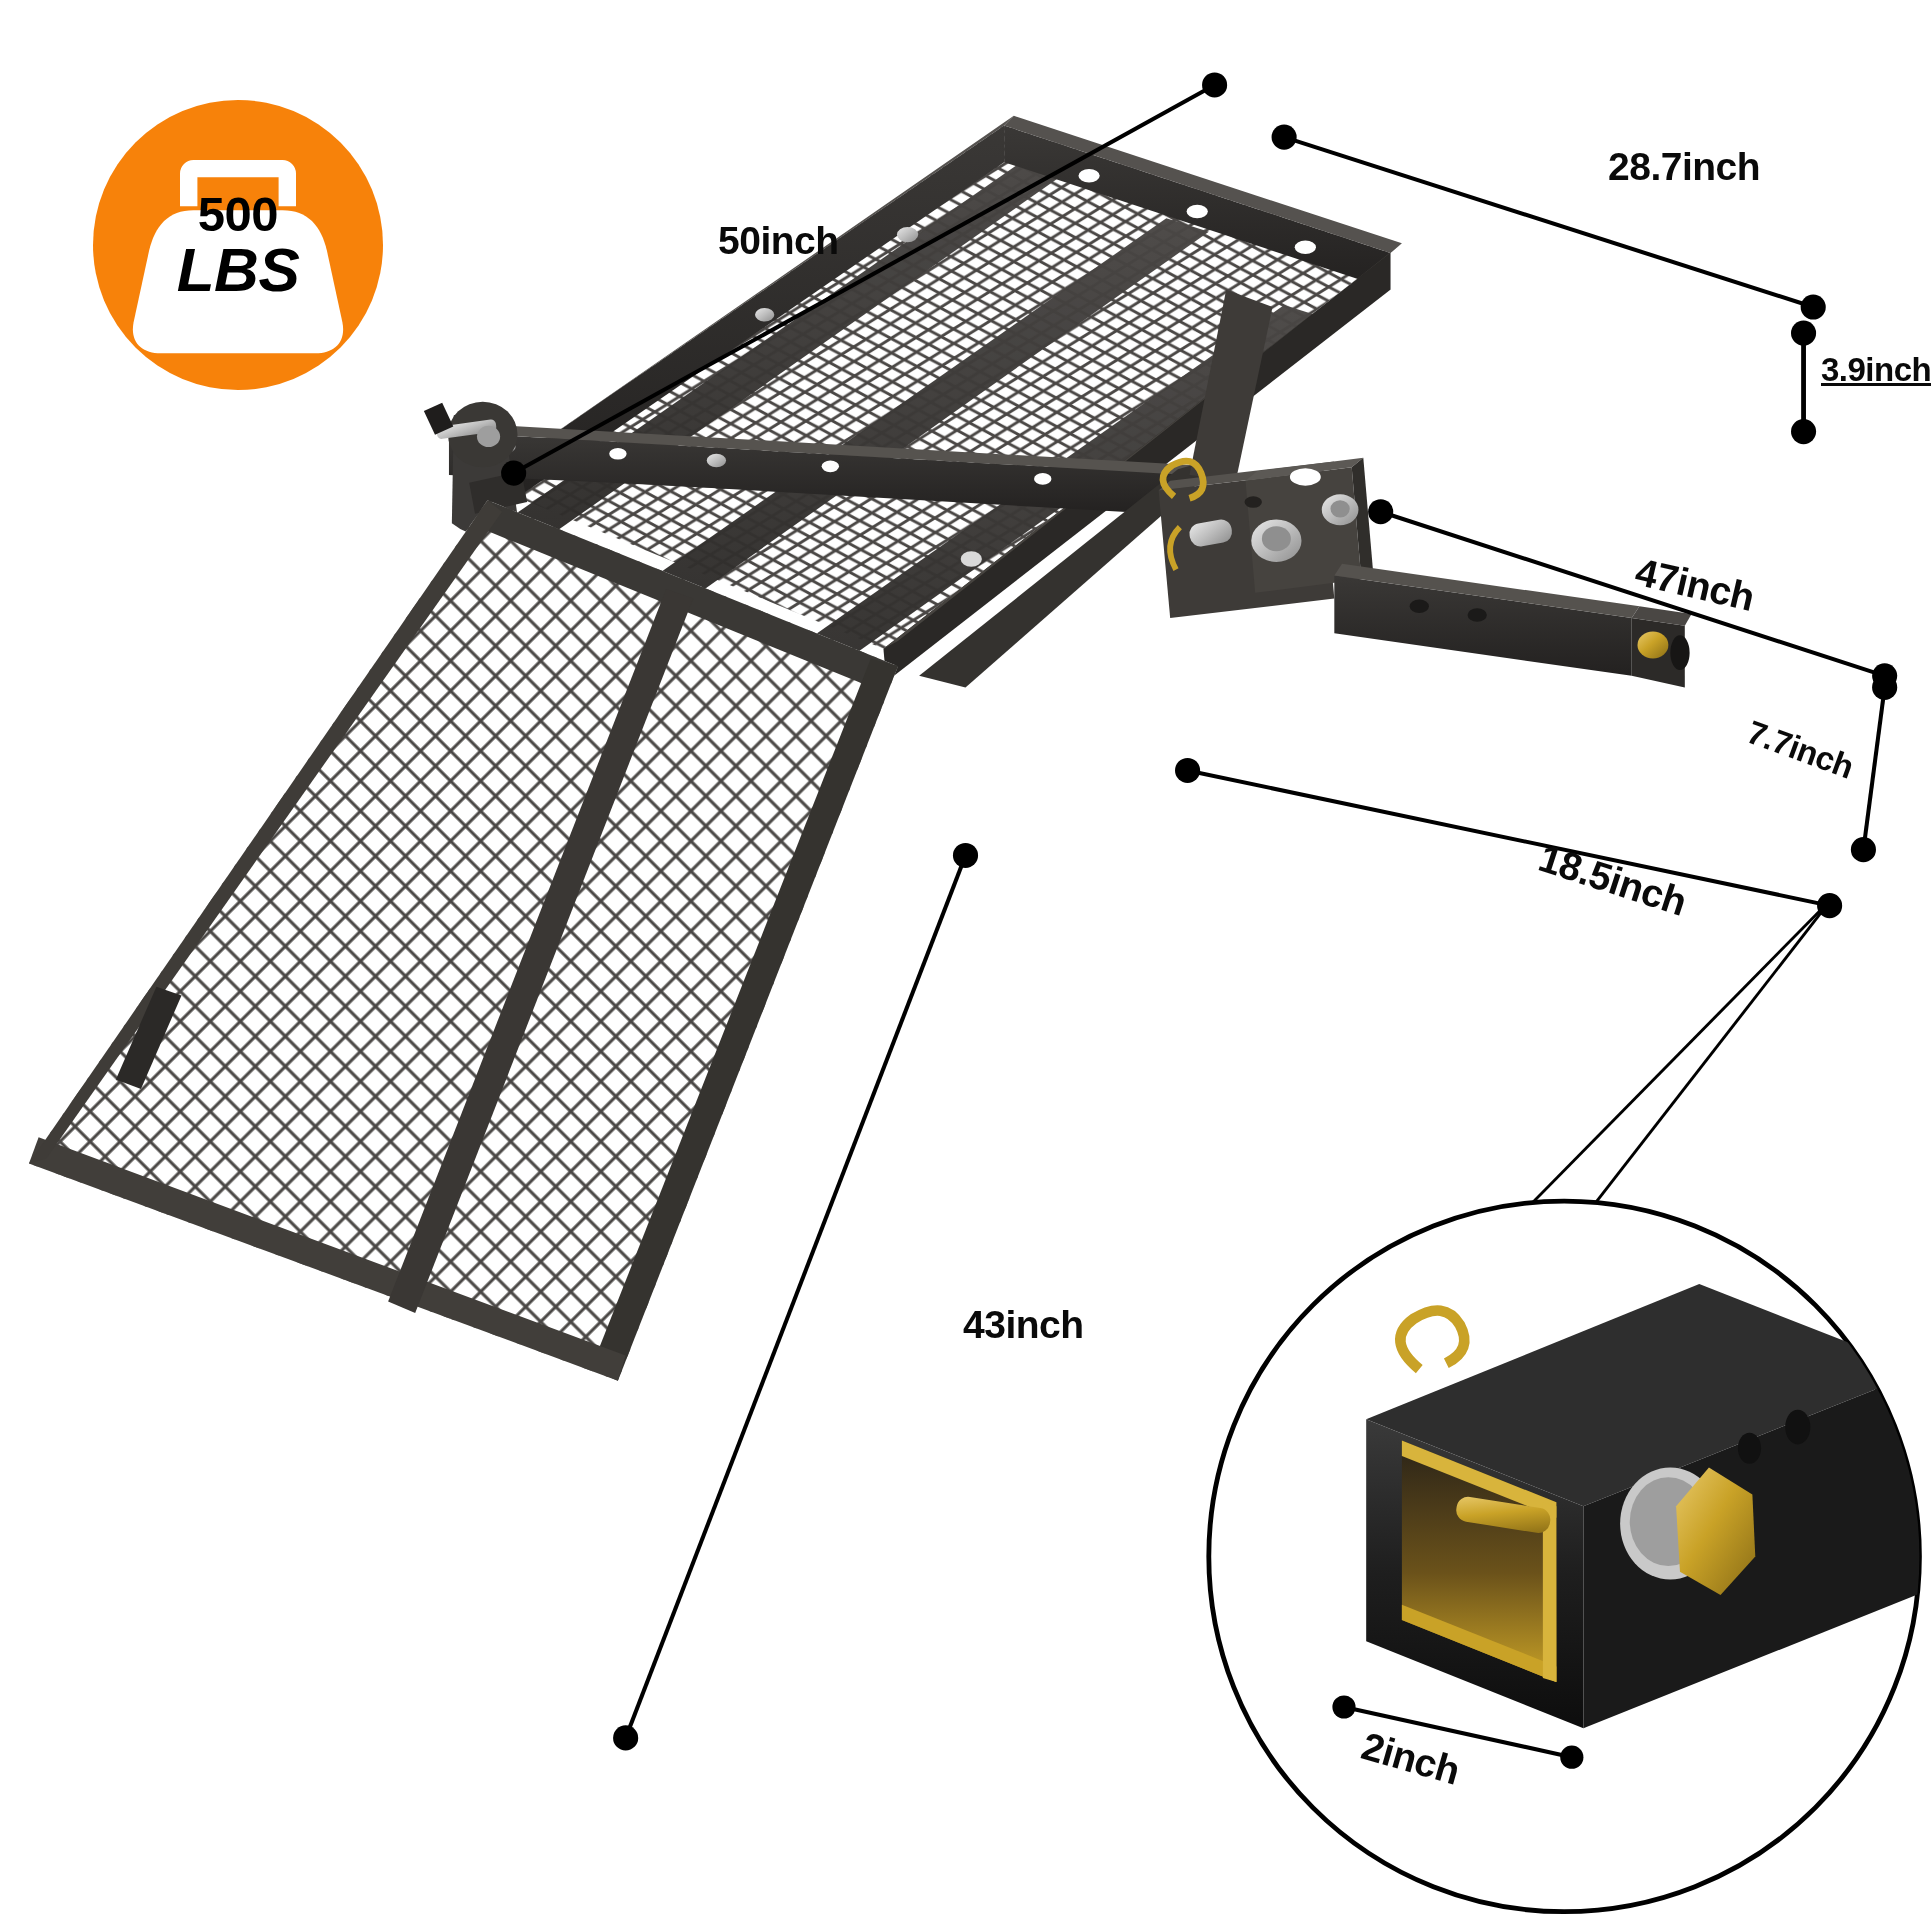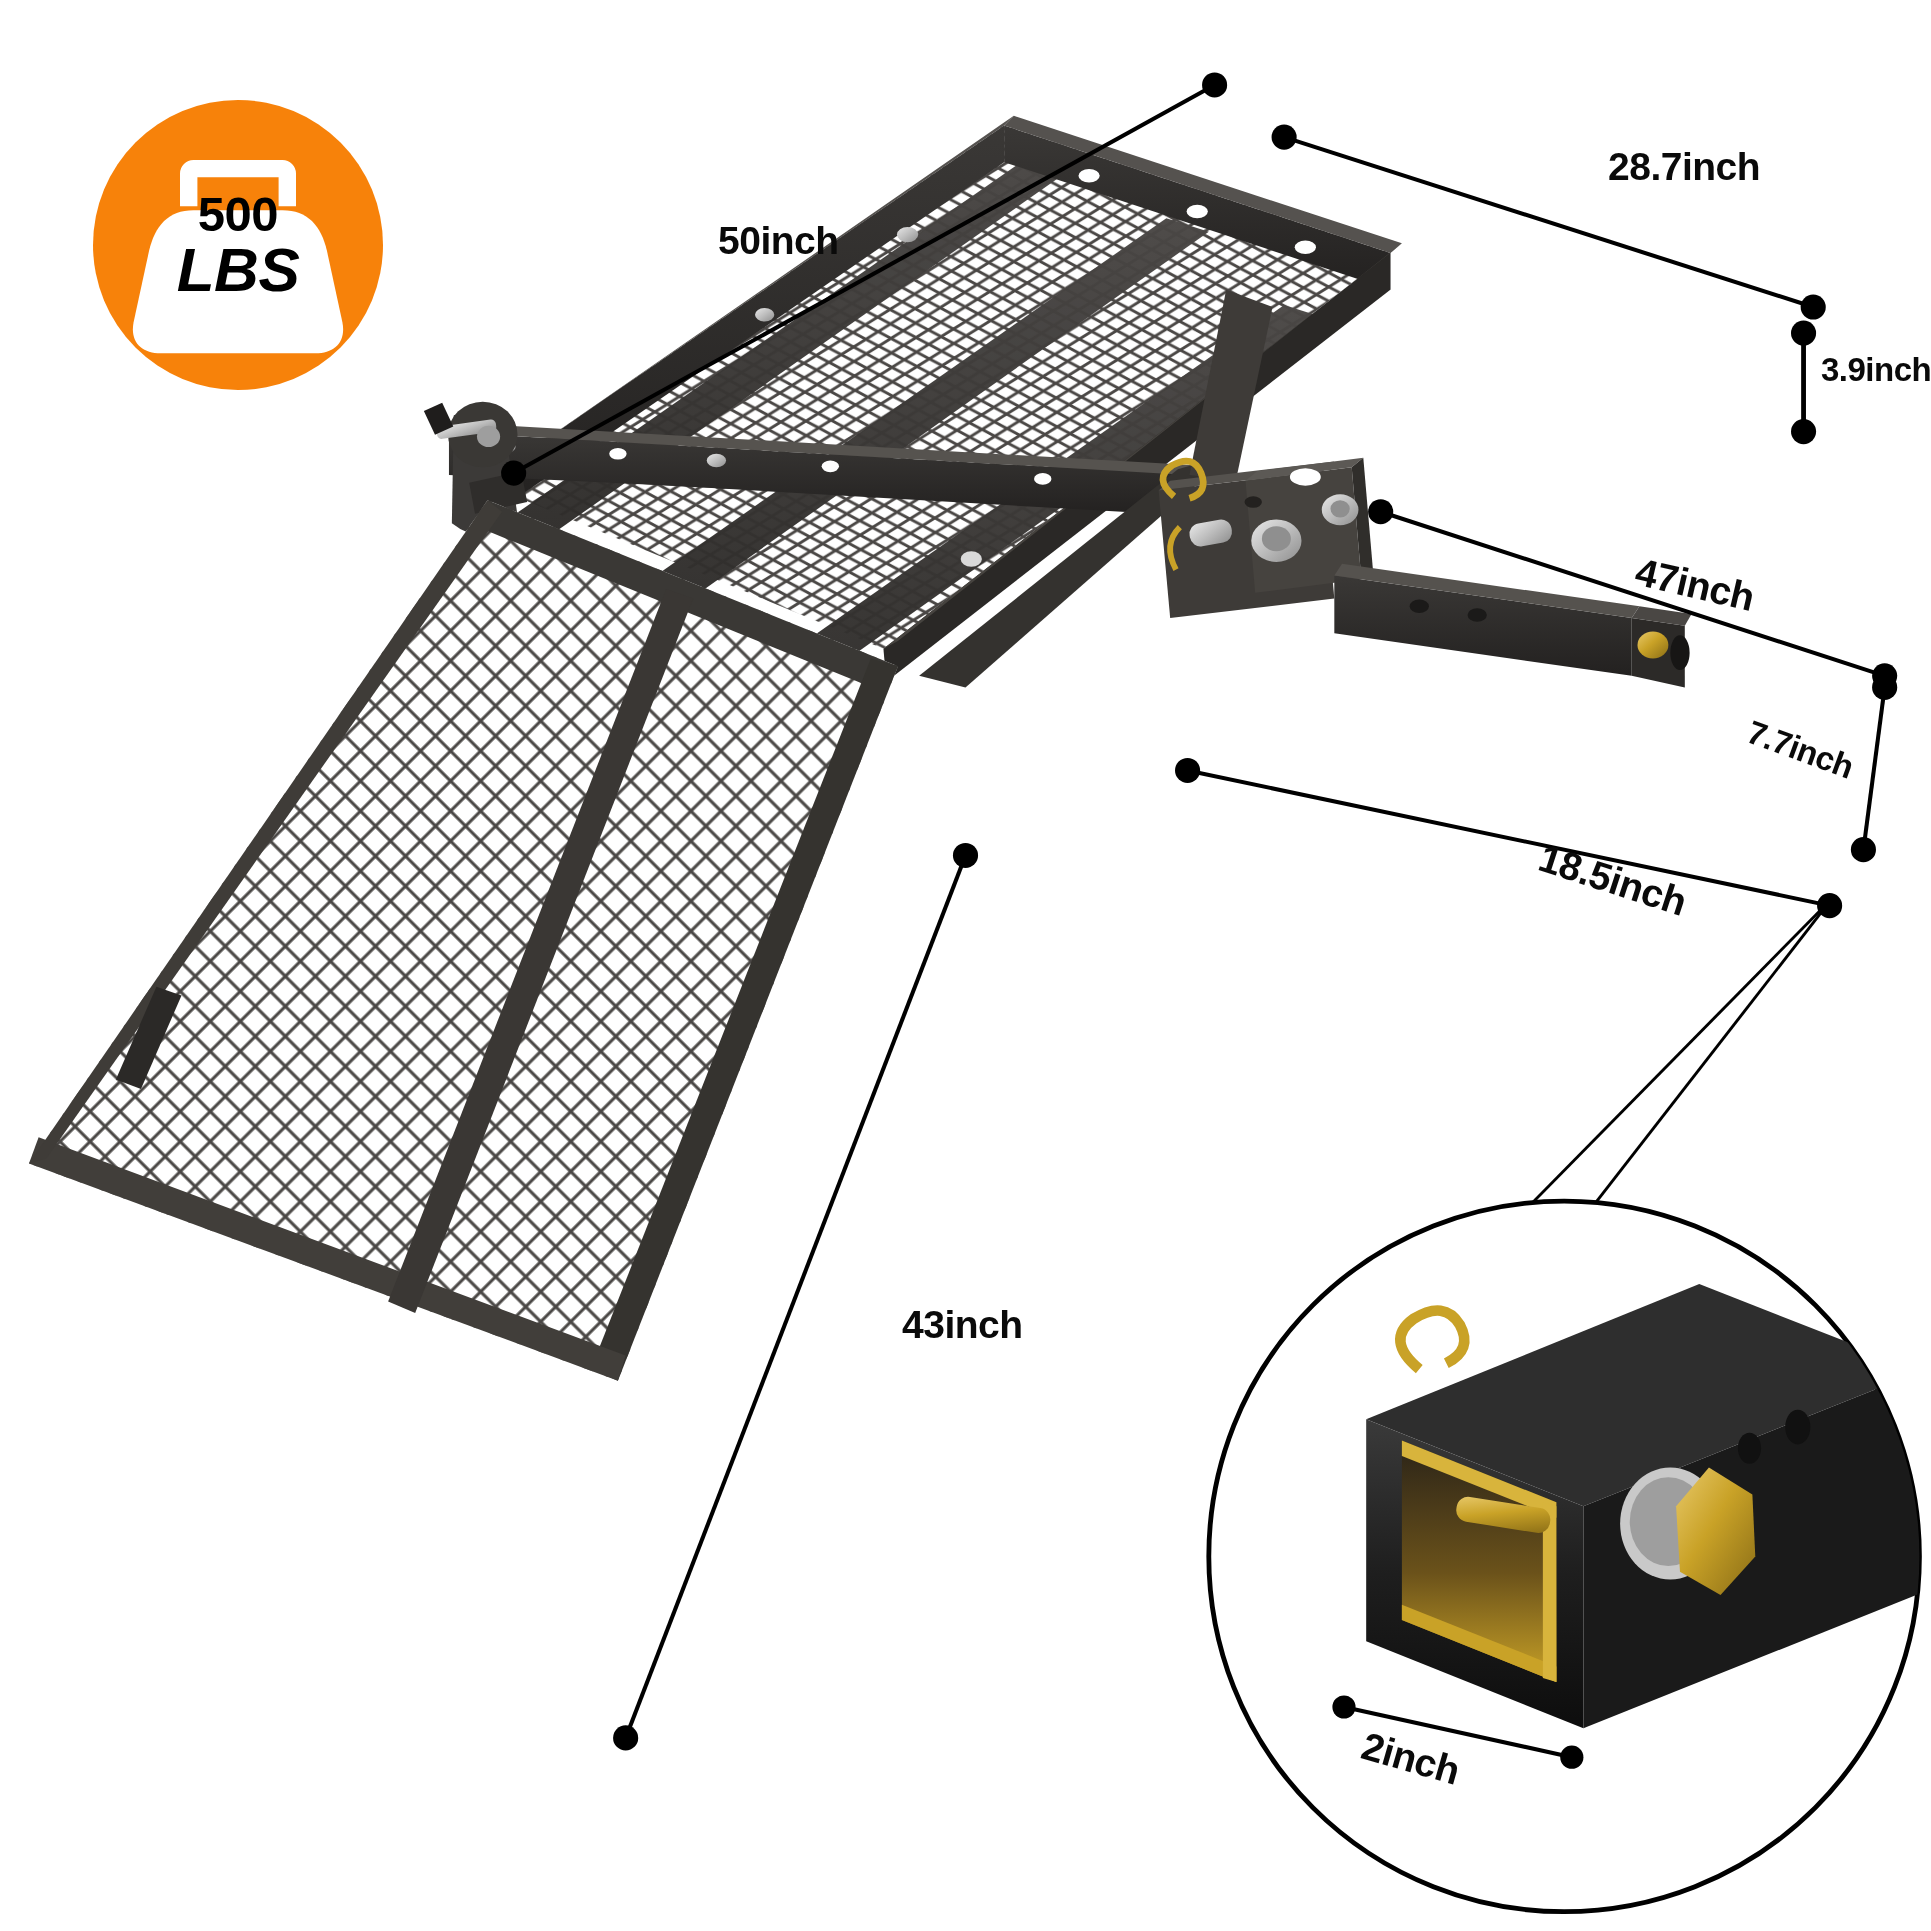--- a/index.html
+++ b/index.html
@@ -275,26 +275,26 @@
     <div class="badge-text">
       <span class="badge-num">500</span>
       <span class="badge-unit">LBS</span>
     </div>
   </div>
 
   <div class="dim" style="left:718px;top:219px;text-align:right;">50inch</div>
 
   <div class="dim" style="left:1608px;top:145px;">28.7inch</div>
 
-  <div class="dim sm" style="left:1821px;top:351px;">3.9inch</div>
+  <div class="dim sm" style="left:1821px;top:351px;text-decoration:underline;">3.9inch</div>
 
   <div class="dim" style="left:1641px;top:550px;transform:rotate(13deg);transform-origin:left top;">47inch</div>
 
   <div class="dim sm" style="left:1755px;top:713px;transform:rotate(20deg);transform-origin:left top;">7.7inch</div>
 
   <div class="dim" style="left:1547px;top:836px;transform:rotate(18deg);transform-origin:left top;">18.5inch</div>
 
-  <div class="dim" style="left:902px;top:1303px;text-align:center;">43inch</div>
+  <div class="dim" style="left:963px;top:1303px;text-align:center;">43inch</div>
 
   <div class="dim" style="left:1369px;top:1724px;transform:rotate(16deg);transform-origin:left top;">2inch</div>
 
 </div>
 
 
 </body></html>

